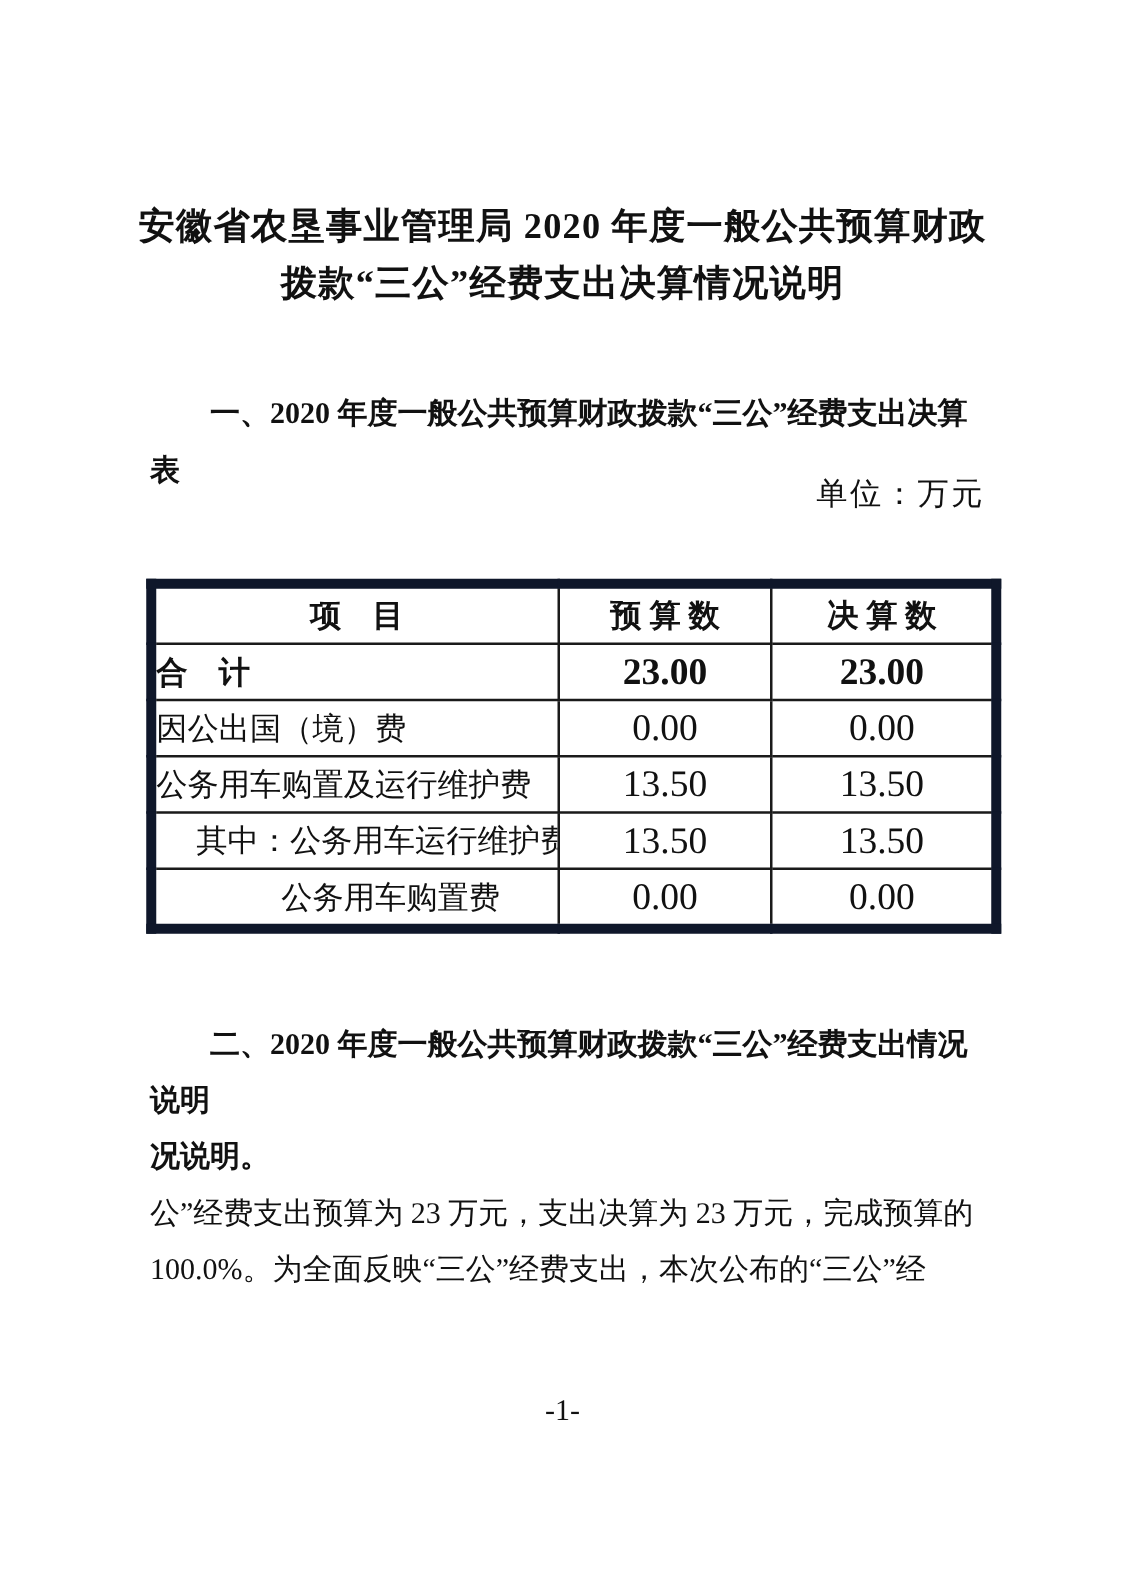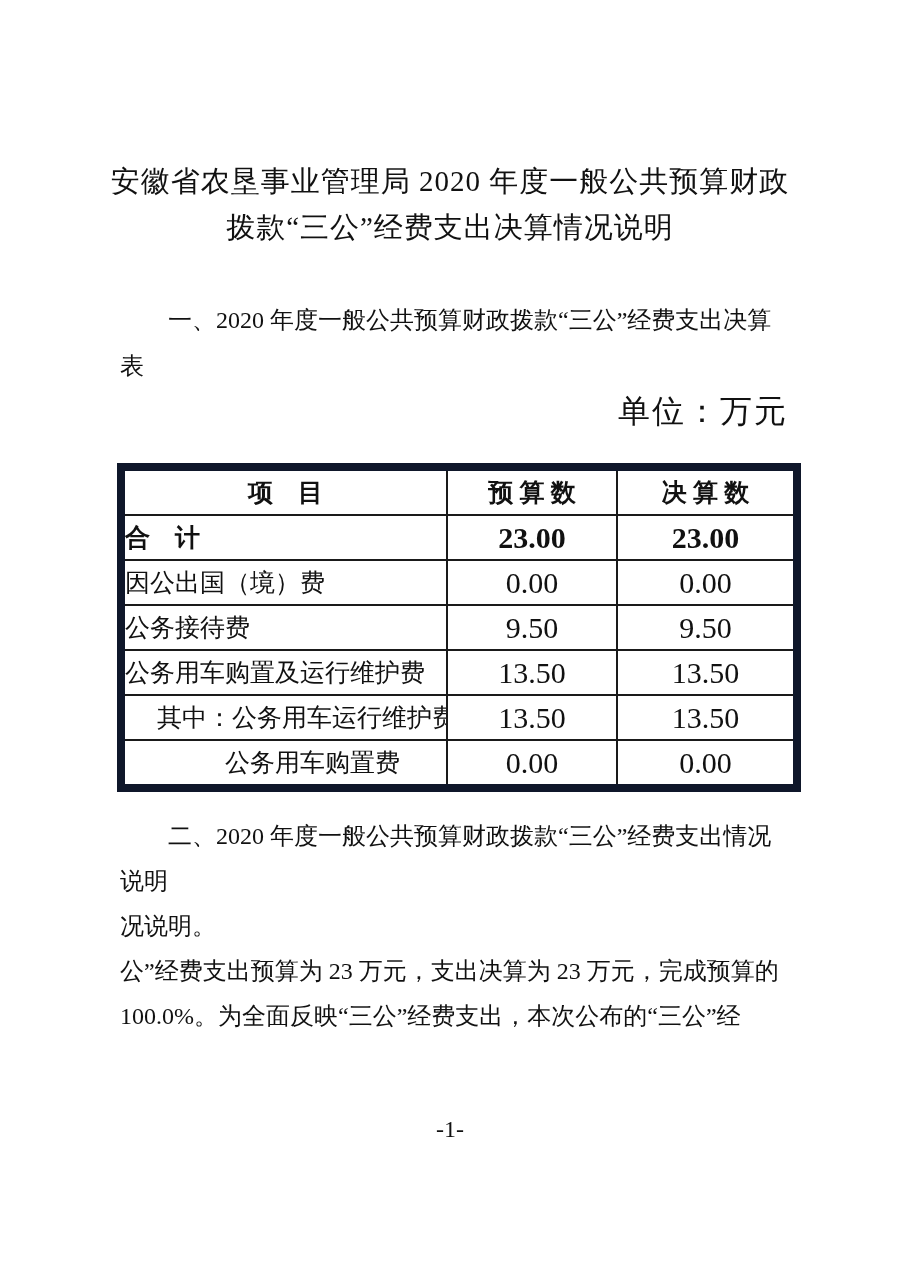--- a/index.html
+++ b/index.html
@@ -22,41 +22,41 @@
     height: 1270px;
     background: #ffffff;
   }
   .doc-title {
     position: absolute;
     top: 158px;
     left: 0;
     width: 900px;
     text-align: center;
     font-size: 29px;
-    font-weight: 400;
+    font-weight: 700;
     line-height: 46px;
     letter-spacing: 1px;
   }
   .sec1 {
     position: absolute;
-    top: 297px;
+    top: 308px;
     left: 120px;
     width: 676px;
     font-size: 24px;
-    font-weight: 400;
+    font-weight: 700;
     line-height: 46px;
   }
   .indent2 { text-indent: 2em; }
   .unit-label {
     position: absolute;
-    top: 390px;
+    top: 378px;
     left: 120px;
     width: 668px;
     text-align: right;
-    font-size: 32px;
+    font-size: 25px;
     font-weight: 400;
     letter-spacing: 2px;
   }
   table.budget-table {
     position: absolute;
     top: 463px;
     left: 117px;
     width: 676px;
     border-collapse: collapse;
     table-layout: fixed;
@@ -97,21 +97,21 @@
   tr.row-indent1 td.item-cell { padding-left: 32px; }
   tr.row-indent2 td.item-cell { padding-left: 100px; }
   .body-block {
     position: absolute;
     top: 814px;
     left: 120px;
     width: 678px;
     font-size: 24px;
     line-height: 45px;
   }
-  .body-block .bold { font-weight: 400; }
+  .body-block .bold { font-weight: 700; }
   .page-number {
     position: absolute;
     top: 1116px;
     left: 0;
     width: 900px;
     text-align: center;
     font-size: 24px;
   }
 </style>
 </head>
@@ -149,25 +149,20 @@
         <td class="item-cell">合　计</td>
         <td class="num-cell">23.00</td>
         <td class="num-cell">23.00</td>
       </tr>
       <tr>
         <td class="item-cell">因公出国（境）费</td>
         <td class="num-cell">0.00</td>
         <td class="num-cell">0.00</td>
       </tr>
       <tr>
-        <td class="item-cell">公务接待费</td>
-        <td class="num-cell">9.50</td>
-        <td class="num-cell">9.50</td>
-      </tr>
-      <tr>
         <td class="item-cell">公务用车购置及运行维护费</td>
         <td class="num-cell">13.50</td>
         <td class="num-cell">13.50</td>
       </tr>
       <tr class="row-indent1">
         <td class="item-cell">其中：公务用车运行维护费</td>
         <td class="num-cell">13.50</td>
         <td class="num-cell">13.50</td>
       </tr>
       <tr class="row-indent2">

